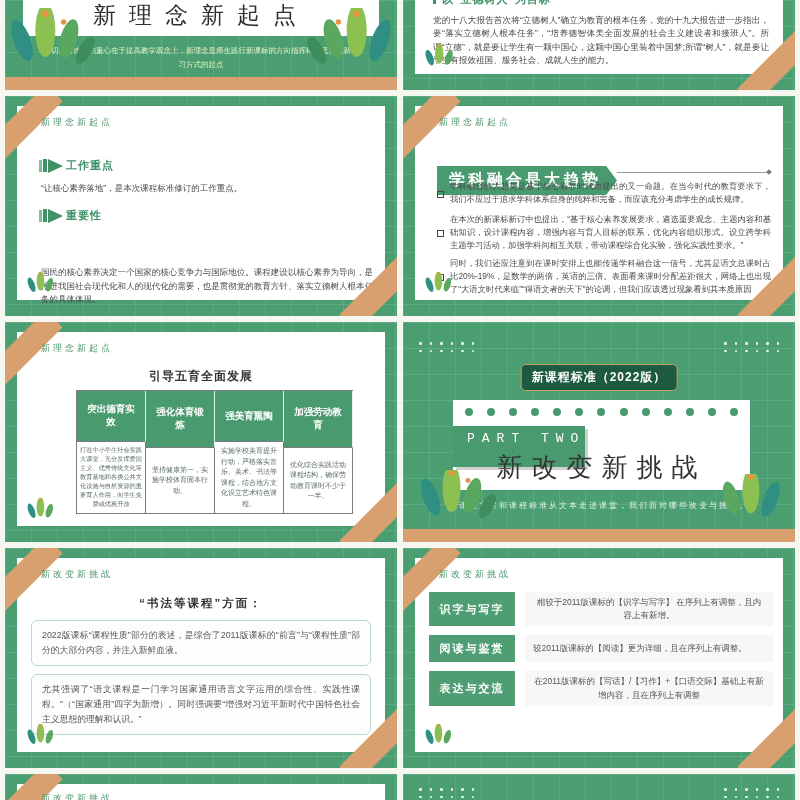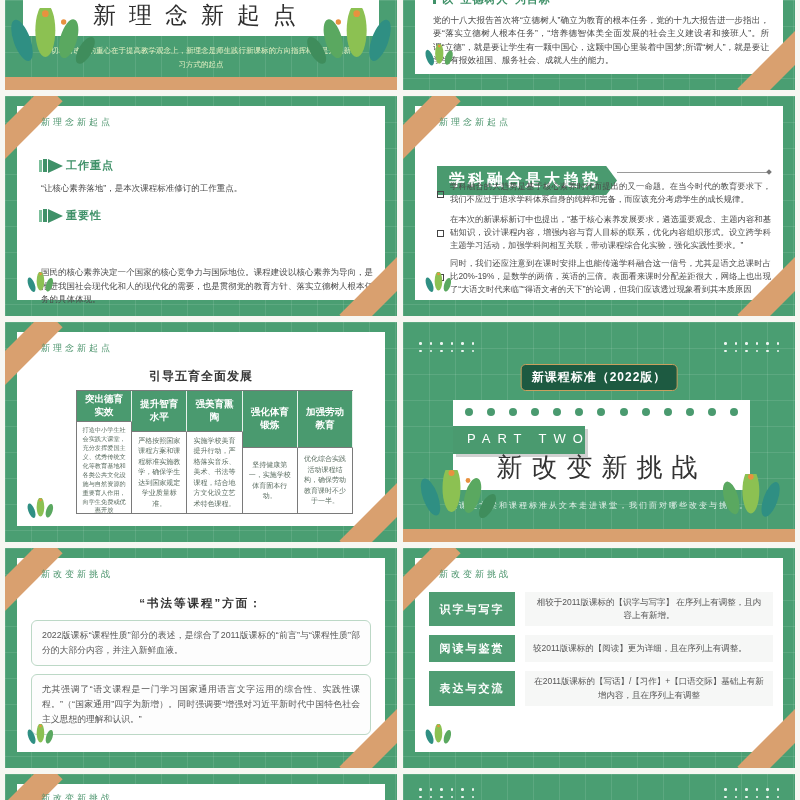--- a/index.html
+++ b/index.html
@@ -61,22 +61,22 @@
   .s5-td{flex:1;font-size:7px;line-height:1.5;color:#5c6e62;padding:4px 3px;display:flex;align-items:center;text-align:center;}
   .s5-td.tiny{font-size:6.2px;line-height:1.45;}
   
   .dots2x6{position:absolute;display:grid;grid-template-columns:repeat(6,1fr);grid-gap:5px 8px;z-index:3;}
   .dots2x6 i{width:2.5px;height:2.5px;background:rgba(255,255,255,.9);border-radius:50%;}
   .badge{position:absolute;left:50%;transform:translateX(-50%);top:42px;background:#1d5a41;color:#fff;
     border:1.5px solid #caa05e;border-radius:5px;font-size:12px;font-weight:bold;padding:4px 10px;letter-spacing:1px;z-index:3;white-space:nowrap;}
   .s6-panel{position:absolute;left:50px;right:45px;top:78px;height:90px;background:#fff;z-index:3;}
   .dot-row{position:absolute;left:12px;right:12px;top:8px;display:flex;justify-content:space-between;}
   .dot-row i{width:8px;height:8px;border-radius:50%;background:#4a9a6f;}
-  .part-box{position:absolute;left:0;top:26px;background:#4a9a6f;color:#fff;font-family:Liberation Sans, sans-serif;
-    font-size:13px;letter-spacing:7px;padding:5px 0 8px 14px;width:118px;box-shadow:3px 3px 0 rgba(0,0,0,.18);white-space:nowrap;}
+  .part-box{position:absolute;left:0;top:26px;background:#4a9a6f;color:#fff;font-family:Liberation Mono, monospace;
+    font-size:13px;letter-spacing:7px;padding:5px 0 21px 14px;width:118px;box-shadow:3px 3px 0 rgba(0,0,0,.18);white-space:nowrap;}
   .s6-title{position:absolute;left:0;right:0;top:50px;text-align:center;font-family:"Liberation Serif","DejaVu Serif",serif;
     font-size:26px;letter-spacing:9px;color:#333;white-space:nowrap;}
   .s6-sub{position:absolute;left:0;right:0;top:178px;text-align:center;font-size:8px;letter-spacing:2px;color:rgba(255,255,255,.85);z-index:3;}
   
   .s7-title{position:absolute;left:0;right:0;top:48px;text-align:center;font-size:11.5px;font-weight:bold;color:#333;letter-spacing:2px;}
   .s7-box{position:absolute;left:26px;right:26px;border:1px solid #bcd8c6;border-radius:6px;background:#fdfdfd;
     padding:7px 10px;font-size:8.8px;line-height:1.7;color:#555;text-align:justify;}
   
   .s8-rows{position:absolute;left:26px;right:22px;top:44px;display:flex;flex-direction:column;gap:9px;}
   .s8-row{display:flex;gap:10px;align-items:stretch;text-align:center;}
@@ -194,30 +194,26 @@
       <div class="panel"></div>
       <div class="ribbon tl"></div>
       <div class="sheader">新理念新起点</div>
       <div class="s5-title">引导五育全面发展</div>
       <div class="s5-table">
         <div class="s5-col">
           <div class="s5-th">突出德育实效</div>
           <div class="s5-td tiny">打造中小学生社会实践大课堂，充分发挥爱国主义、优秀传统文化等教育基地和各类公共文化设施与自然资源的重要育人作用，向学生免费或优惠开放</div>
         </div>
         <div class="s5-col">
-          <div class="s5-th">提升智育水平</div>
-          <div class="s5-td">严格按照国家课程方案和课程标准实施教学，确保学生达到国家规定学业质量标准。</div>
+          <div class="s5-th">强化体育锻炼</div>
+          <div class="s5-td">坚持健康第一，实施学校体育固本行动。</div>
         </div>
         <div class="s5-col">
           <div class="s5-th">强美育熏陶</div>
           <div class="s5-td">实施学校美育提升行动，严格落实音乐、美术、书法等课程，结合地方文化设立艺术特色课程。</div>
-        </div>
-        <div class="s5-col">
-          <div class="s5-th">强化体育锻炼</div>
-          <div class="s5-td">坚持健康第一，实施学校体育固本行动。</div>
         </div>
         <div class="s5-col">
           <div class="s5-th">加强劳动教育</div>
           <div class="s5-td">优化综合实践活动课程结构，确保劳动教育课时不少于一半。</div>
         </div>
       </div>
       <div class="ribbon br"></div>
       <svg class="plant" style="left:18px;bottom:16px;width:40px;height:28px;" viewBox="0 0 60 44">
         <ellipse cx="12" cy="20" rx="5" ry="12" fill="#2f8f83" transform="rotate(-20 12 20)"></ellipse>
         <ellipse cx="26" cy="14" rx="6" ry="15" fill="#8cc152"></ellipse>

